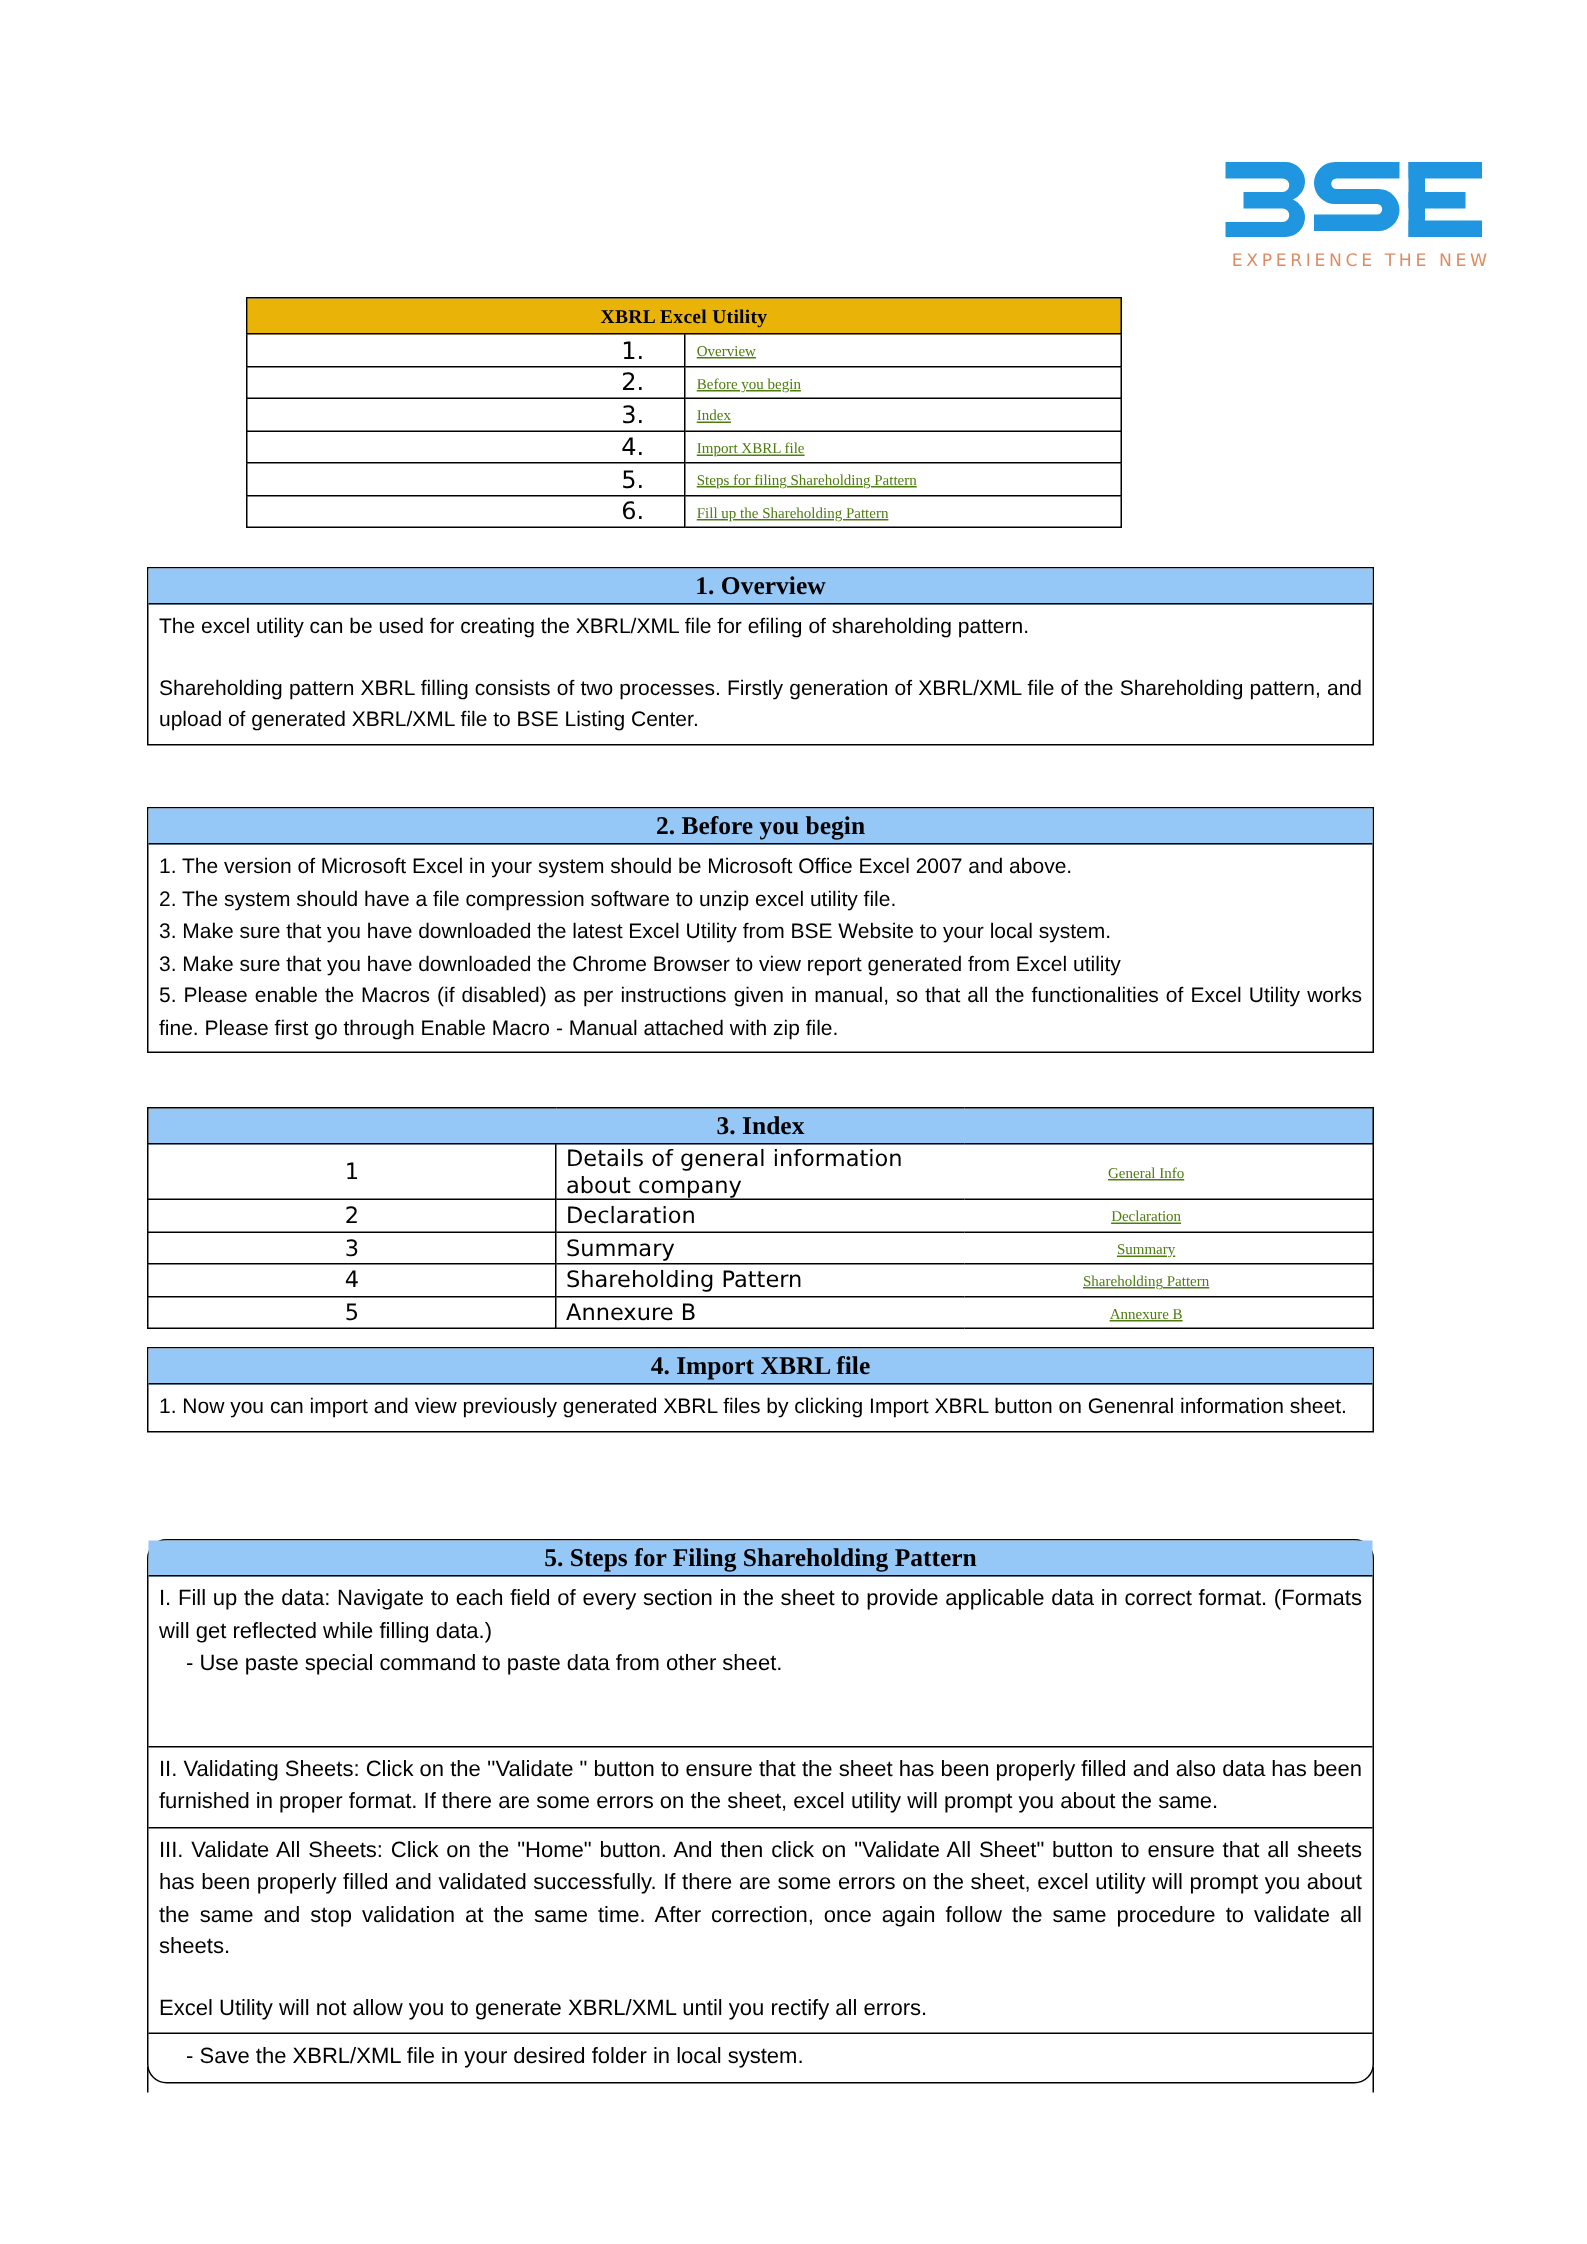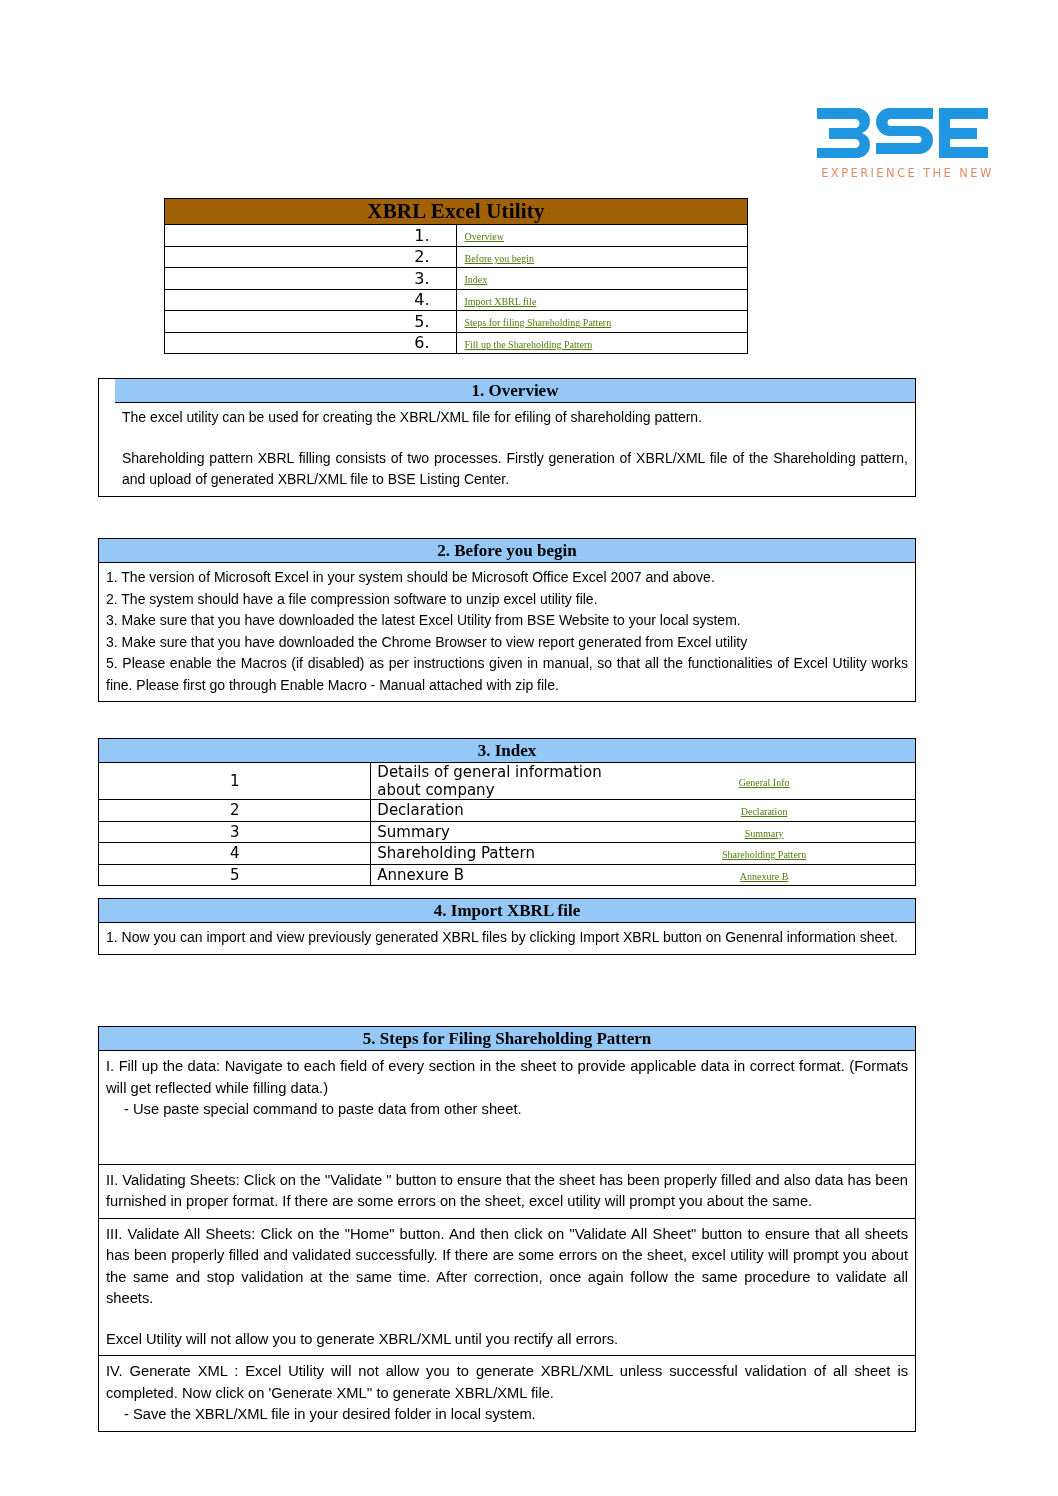--- a/index.html
+++ b/index.html
@@ -55,25 +55,25 @@
     background: #ffffff;
   }
 
   
   #toc-table {
     left: 164px;
     top: 198px;
     width: 584px;
   }
   #toc-table .toc-head {
-    background: #a16207;
+    background: #eab308;
     text-align: center;
     font-family: "Liberation Serif", serif;
     font-weight: bold;
-    font-size: 21px;
+    font-size: 13px;
     height: 23px;
     letter-spacing: .2px;
   }
   #toc-table td.toc-num {
     width: 92px;
     text-align: right;
     padding-right: 26px;
     font-size: 16px;
     height: 20.5px;
     font-family: "DejaVu Sans", sans-serif;
@@ -140,24 +140,24 @@
   .spacer-lines {
     display: block;
     height: 38px;
   }
   .spacer-lines-sm {
     display: block;
     height: 19px;
   }
 
   
-  #panel-overview  { top: 378px; padding-left: 16px; }
+  #panel-overview  { top: 378px; }
   #panel-before    { top: 538px; }
   #panel-import    { top: 898px; }
-  #panel-steps     { top: 1026px; }
+  #panel-steps     { top: 1026px; border-radius: 13px; }
 
   
   #index-table {
     left: 98px;
     top: 738px;
     width: 818px;
     border-radius: 10px;
   }
   #index-table .index-head {
     background: #95C7F7;
@@ -345,18 +345,17 @@
     <span>II. Validating Sheets:  Click on the ''Validate "  button to ensure that the sheet has been properly filled and also data has been furnished in proper format. If there are some errors on the sheet, excel utility will prompt you about the same.</span>
   </div>
 
   <div class="sub-cell">
     <span>III. Validate All Sheets:  Click on the "Home"  button. And then click on "Validate All Sheet" button to ensure that all sheets has been properly filled and validated successfully. If there are some errors on the sheet, excel utility will prompt you about the same and stop validation at the same time. After correction, once again follow the same procedure to validate all sheets.</span>
     <span class="spacer-lines-sm"></span>
     <span>Excel Utility will not allow you to generate XBRL/XML until you rectify all errors.</span>
   </div>
 
   <div class="sub-cell">
-    <span>IV. Generate XML :   Excel Utility will not allow you to generate XBRL/XML unless successful validation of all sheet is completed. Now click on 'Generate XML'' to generate XBRL/XML file.</span>
     <span class="indent-line">- Save the XBRL/XML file in your desired folder in local system.</span>
   </div>
 </div>
 
 <div id="panel-steps-tail"></div>
 
 </body></html>

